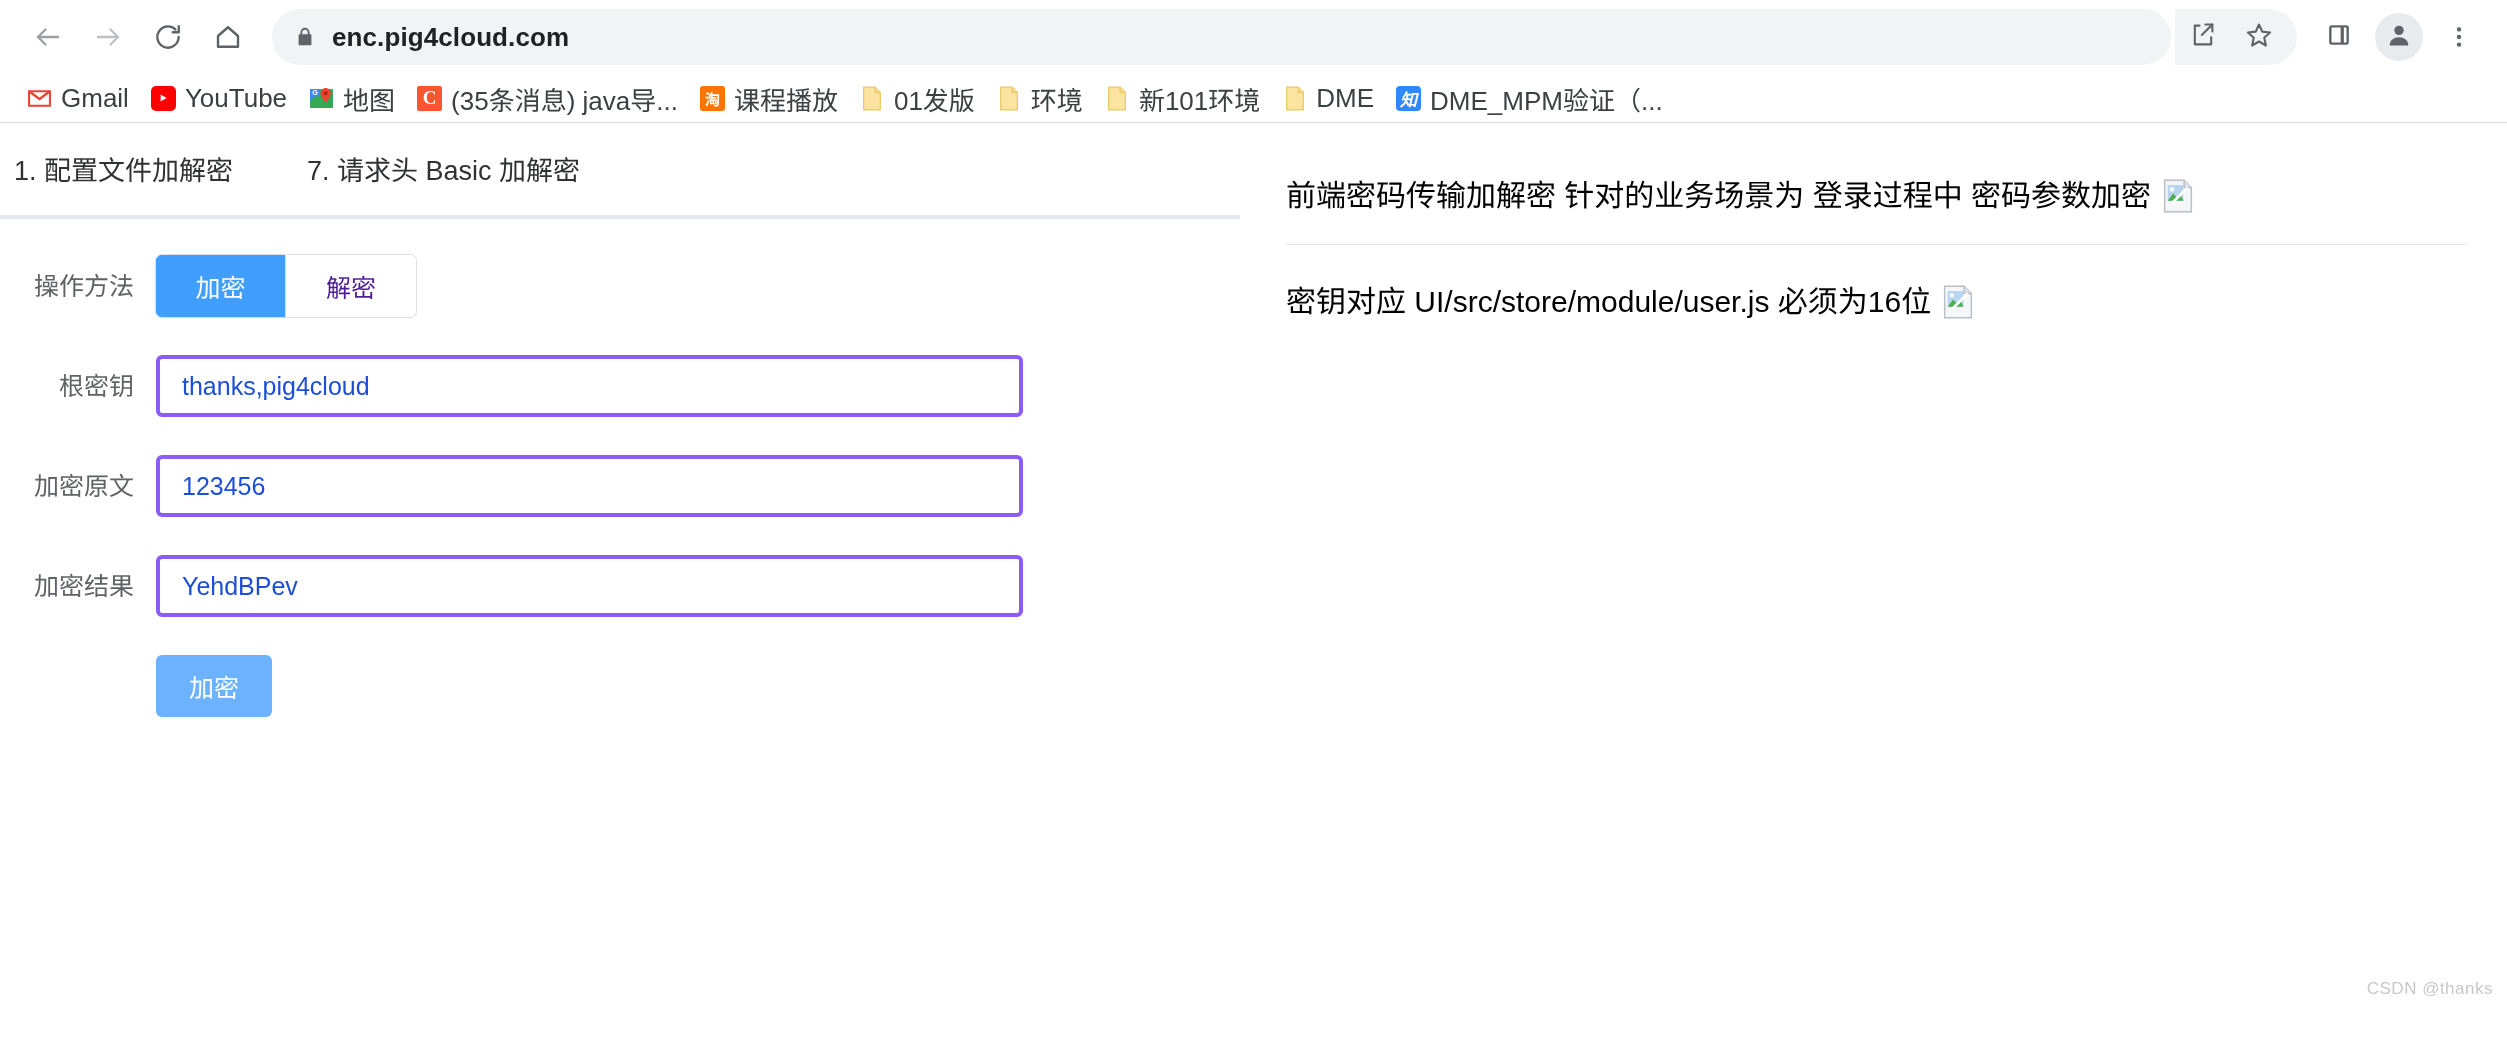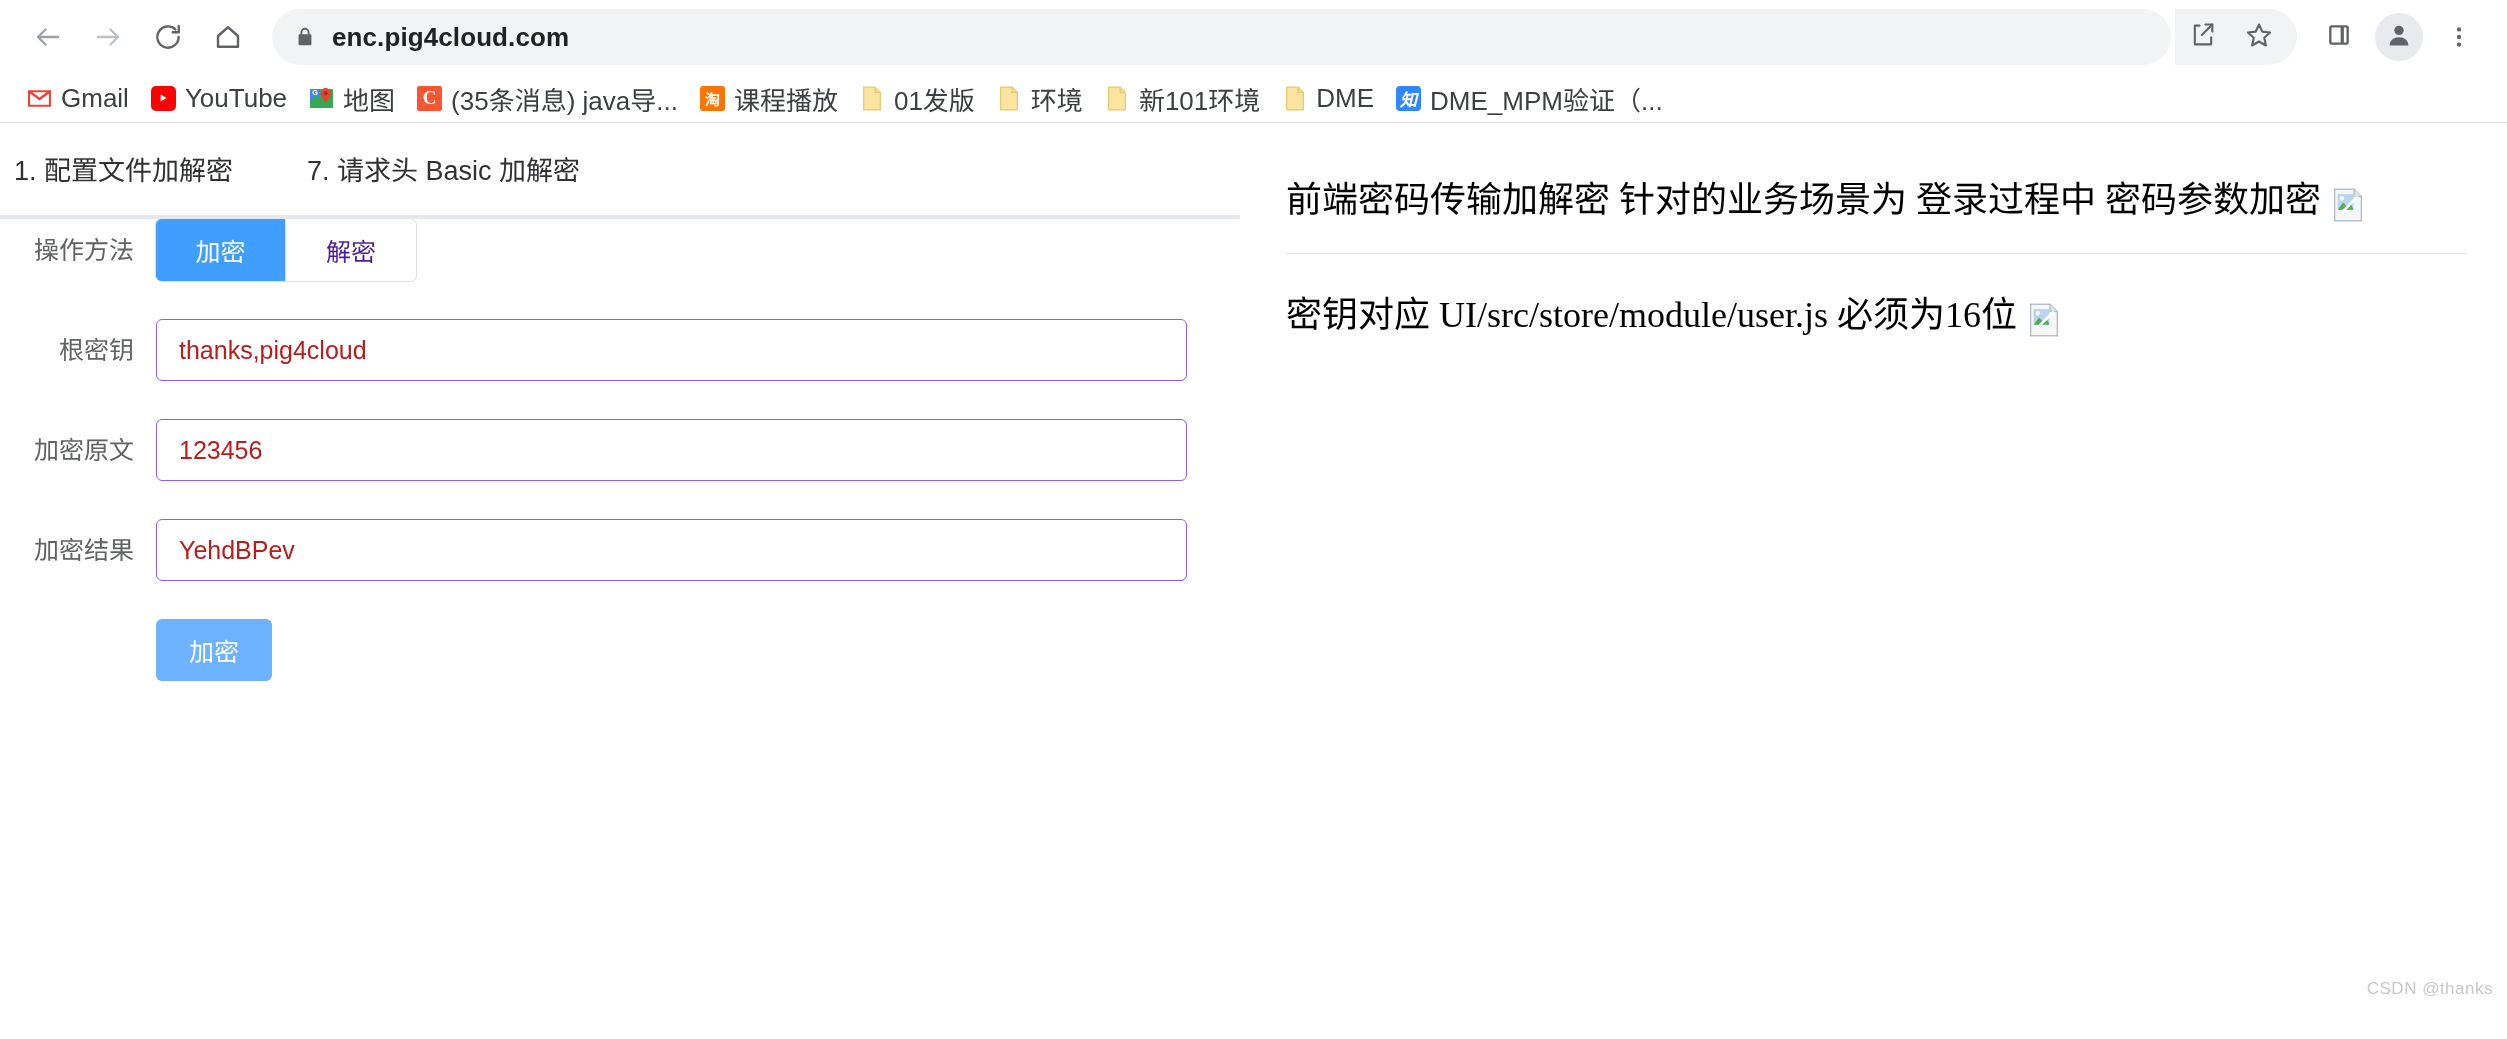--- a/index.html
+++ b/index.html
@@ -190,20 +190,21 @@
     left: 0;
     right: 36px;
     bottom: -56px;
     height: 5px;
     background: #409eff;
     z-index: 2;
   }
 
   
   .form {
+    padding-top: 36px;
   }
   .form-row {
     display: flex;
     align-items: flex-start;
     margin-bottom: 38px;
   }
   .form-label {
     width: 156px;
     flex: 0 0 156px;
     text-align: right;
@@ -233,27 +234,27 @@
     border-right: 1px solid #dcdfe6;
   }
   .radio-btn:last-child { border-right: none; }
   .radio-btn.active {
     background: #409eff;
     color: #ffffff;
     box-shadow: -1px 0 0 0 #409eff;
   }
 
   .text-input {
-    width: 1031px;
+    width: 867px;
     height: 62px;
-    border: 1px solid #8b5cf6;
+    border: 4px solid #8b5cf6;
     border-radius: 6px;
     background: #ffffff;
     font-size: 25px;
-    color: #b91c1c;
+    color: #1d4ed8;
     padding: 0 22px;
     font-family: "Liberation Sans", "DejaVu Sans", sans-serif;
     outline: none;
   }
   .text-input::placeholder { color: #c0c4cc; }
 
   .submit-btn {
     height: 62px;
     min-width: 116px;
     padding: 0 28px;
@@ -267,29 +268,28 @@
   }
 
   
   .right-pane {
     flex: 1 1 auto;
     padding: 24px 40px 0 46px;
     position: relative;
   }
   .note-block { padding-top: 18px; }
   .note-line {
-    font-size: 36px;
+    font-size: 30px;
     color: #000000;
     line-height: 1.5;
     display: flex;
     align-items: center;
     gap: 12px;
     white-space: nowrap;
     padding: 8px 0 26px 0;
-    font-family: Liberation Serif, serif;
   }
   .note-divider {
     height: 1px;
     background: #e0e2e6;
     width: 100%;
     margin-bottom: 26px;
   }
   .broken-img {
     display: inline-block;
     width: 30px; height: 34px;

